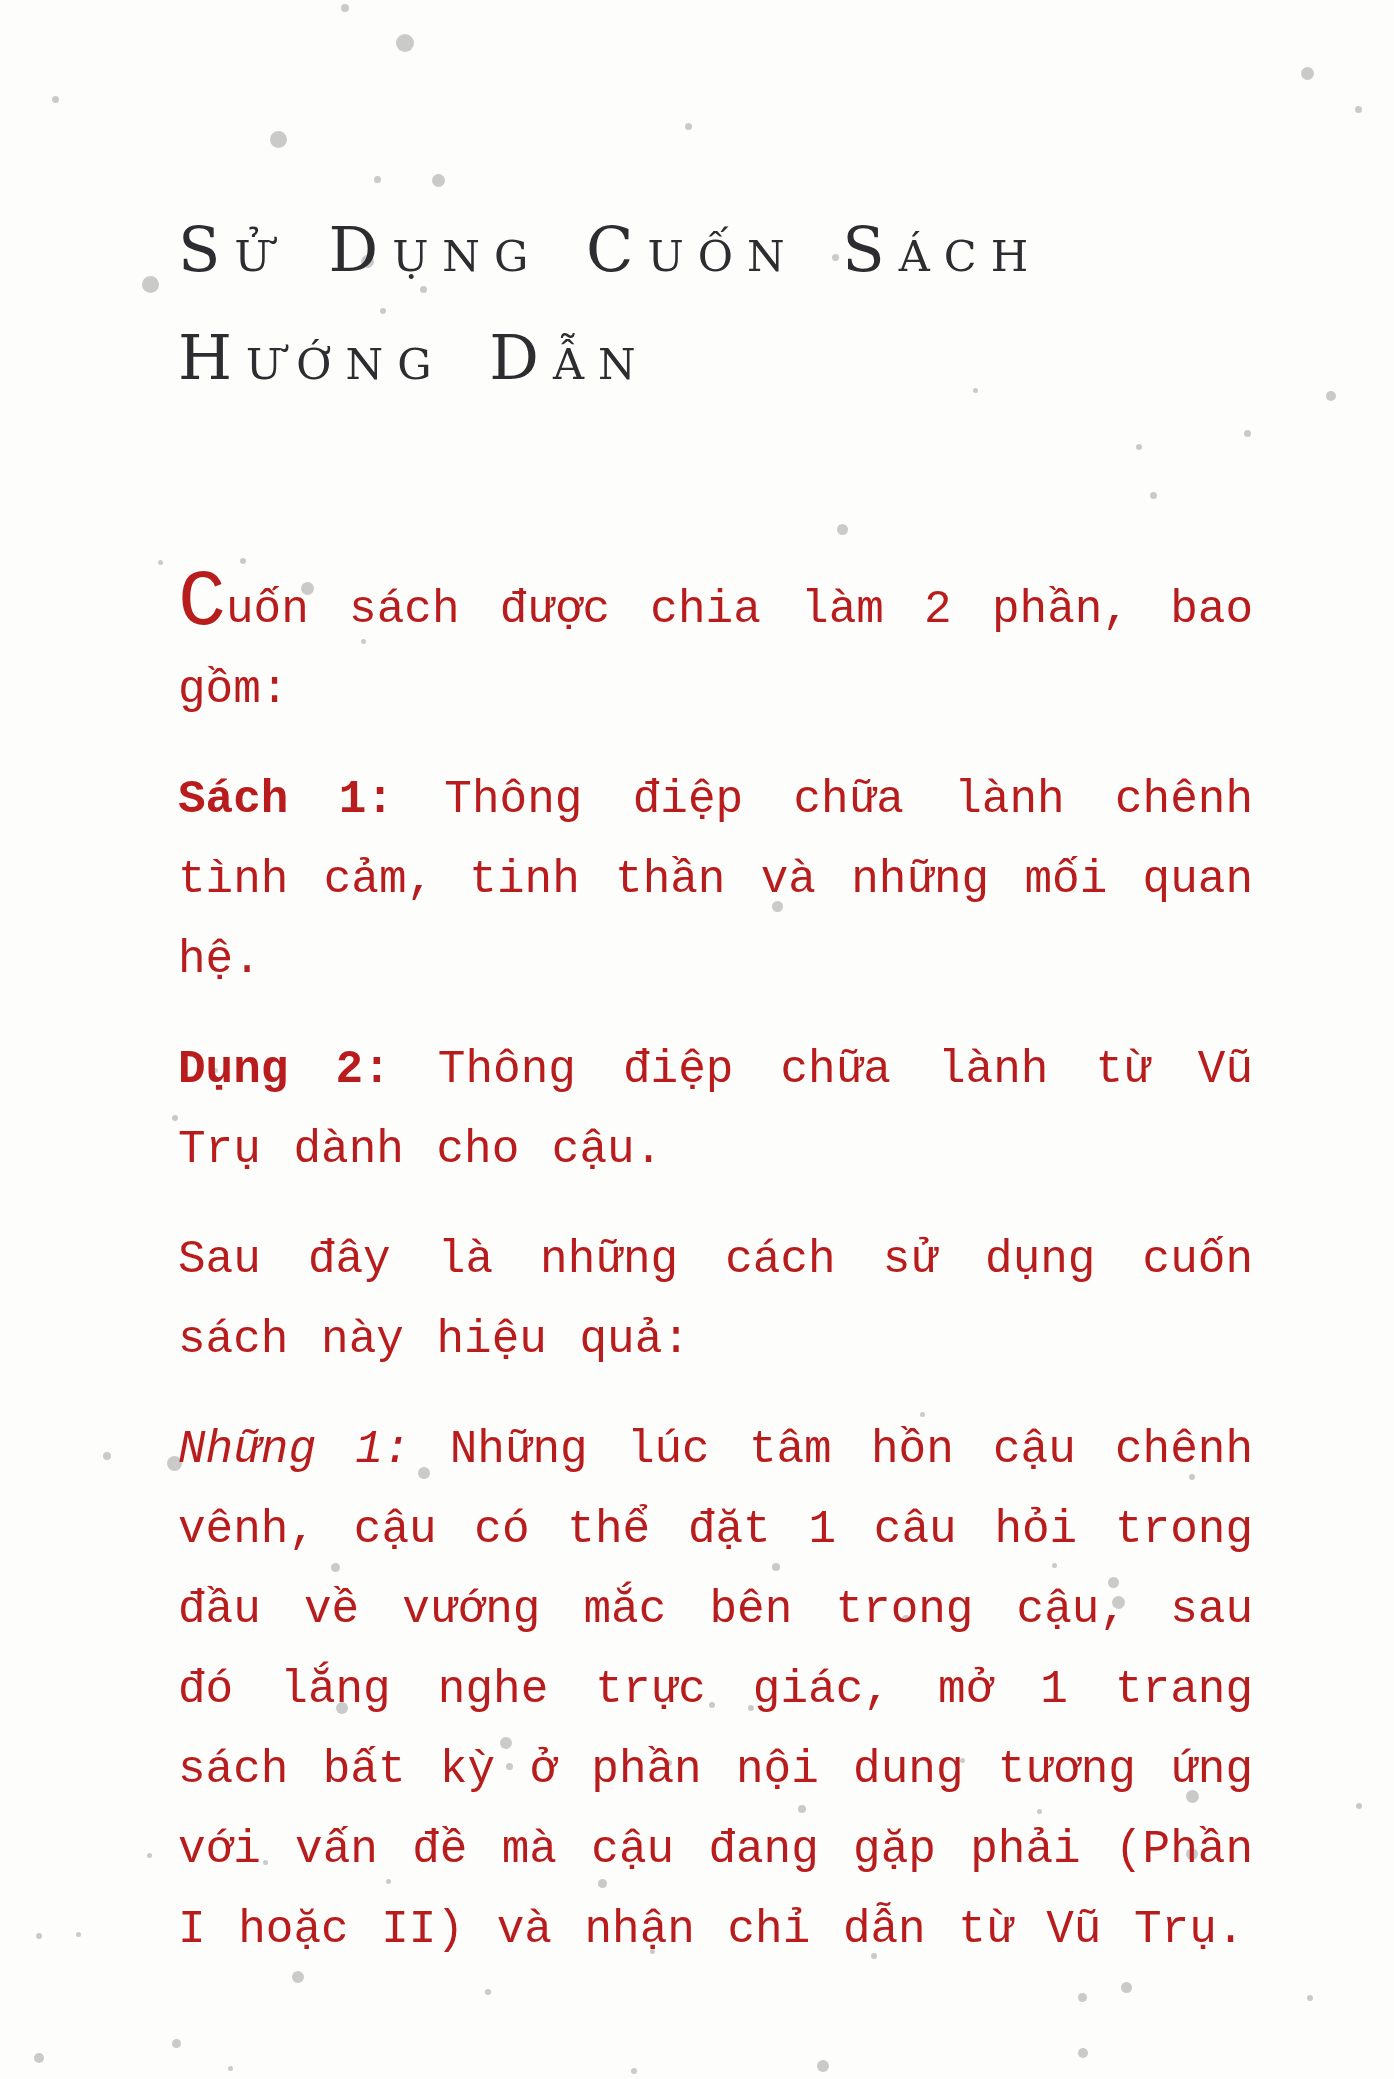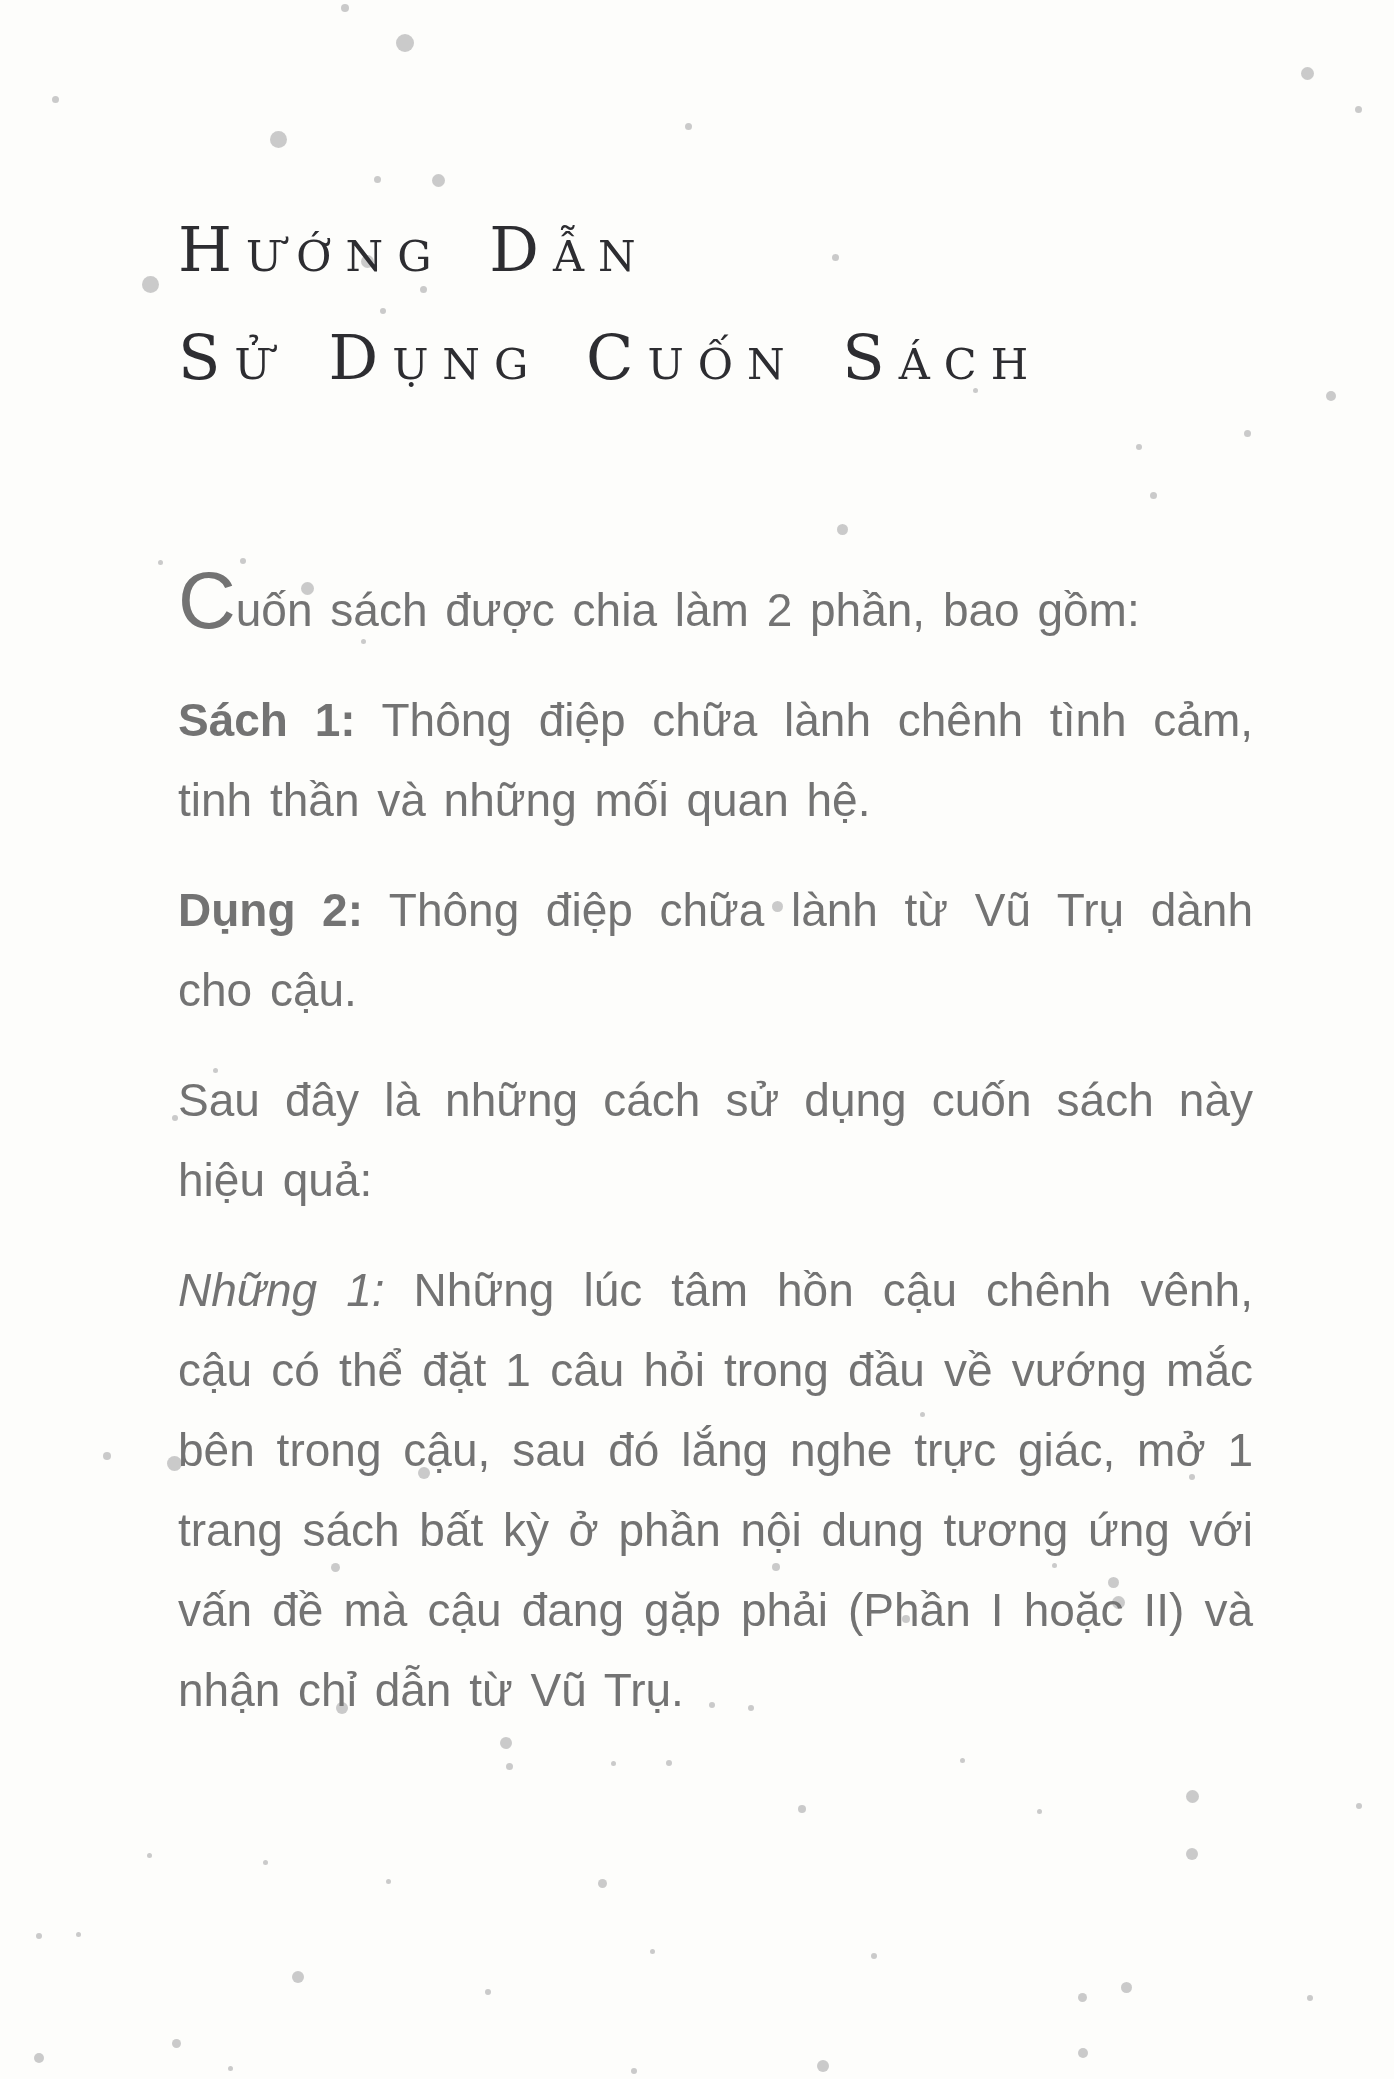--- a/index.html
+++ b/index.html
@@ -37,26 +37,26 @@
     font-size: 62px;
     line-height: 108px;
     letter-spacing: 14px;
     word-spacing: 10px;
     font-variant: small-caps;
     color: #2d2d31;
     margin: 0;
   }
   .title .title-line { display: block; white-space: nowrap; }
   .para {
-    font-family: Liberation Sans, sans-serif;
+    font-family: Liberation Mono, monospace;
     font-size: 46px;
     line-height: 80px;
     text-align: justify;
     word-spacing: 5px;
-    color: #737373;
+    color: #b91c1c;
     margin: 30px 0 0 0;
   }
   .para.intro { margin-top: 158px; }
   .initial {
     font-size: 80px;
     line-height: 0;
     position: relative;
     top: 2px;
   }
   .plabel-bold { font-weight: bold; }
@@ -134,22 +134,22 @@
     <div class="dot" style="left: 34px; top: 2053px; width: 10px; height: 10px; background: rgb(198, 198, 198);"></div>
     <div class="dot" style="left: 817px; top: 2060px; width: 12px; height: 12px; background: rgb(198, 198, 198);"></div>
     <div class="dot" style="left: 1078px; top: 2048px; width: 10px; height: 10px; background: rgb(198, 198, 198);"></div>
     <div class="dot" style="left: 631px; top: 2068px; width: 6px; height: 6px; background: rgb(198, 198, 198);"></div>
     <div class="dot" style="left: 227.5px; top: 2065.5px; width: 5px; height: 5px; background: rgb(198, 198, 198);"></div>
   </div>
 
 <div class="content">
 
   <h1 class="title">
+    <span class="title-line">Sử Dụng Cuốn Sách</span>
     <span class="title-line">Hướng Dẫn</span>
-    <span class="title-line">Sử Dụng Cuốn Sách</span>
   </h1>
 
   <p class="para intro"><span class="initial">C</span><span>uốn sách được chia làm 2 phần, bao gồm:</span></p>
 
   <p class="para"><span class="plabel-bold">Sách 1:</span><span> Thông điệp chữa lành chênh tình cảm, tinh thần và những mối quan hệ.</span></p>
 
   <p class="para"><span class="plabel-bold">Dụng 2:</span><span> Thông điệp chữa lành từ Vũ Trụ dành cho cậu.</span></p>
 
   <p class="para"><span>Sau đây là những cách sử dụng cuốn sách này hiệu quả:</span></p>
 

